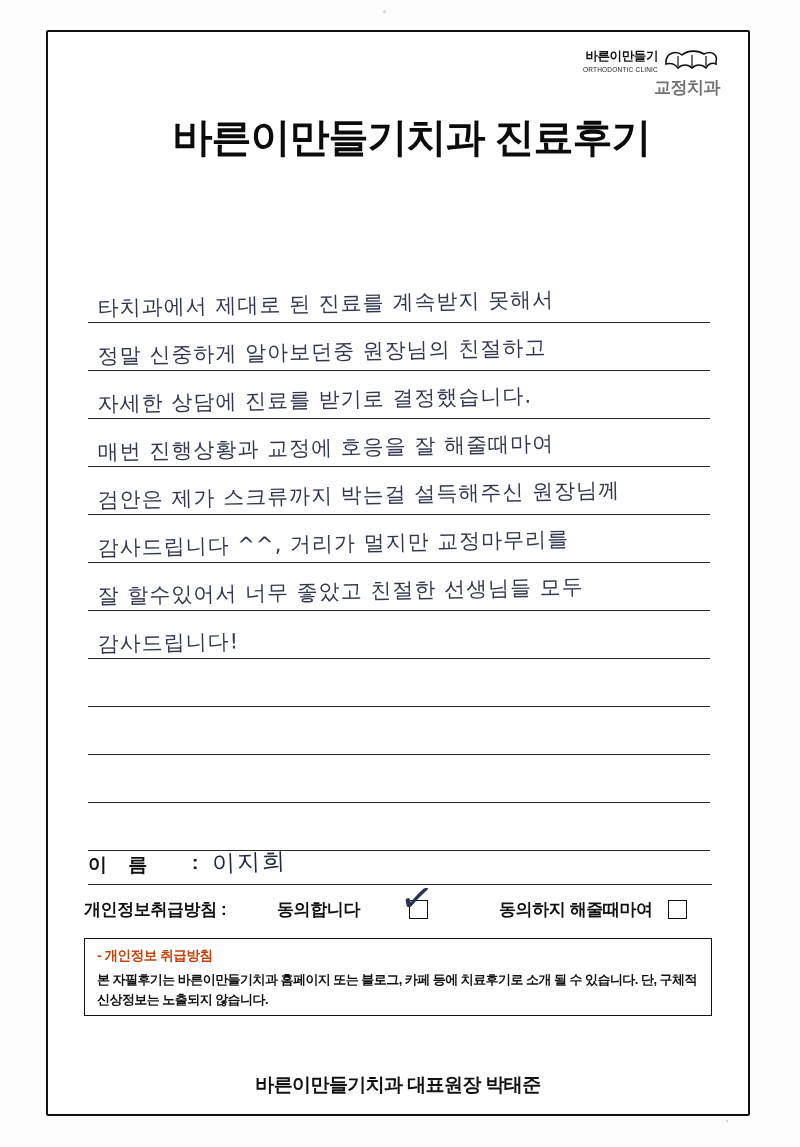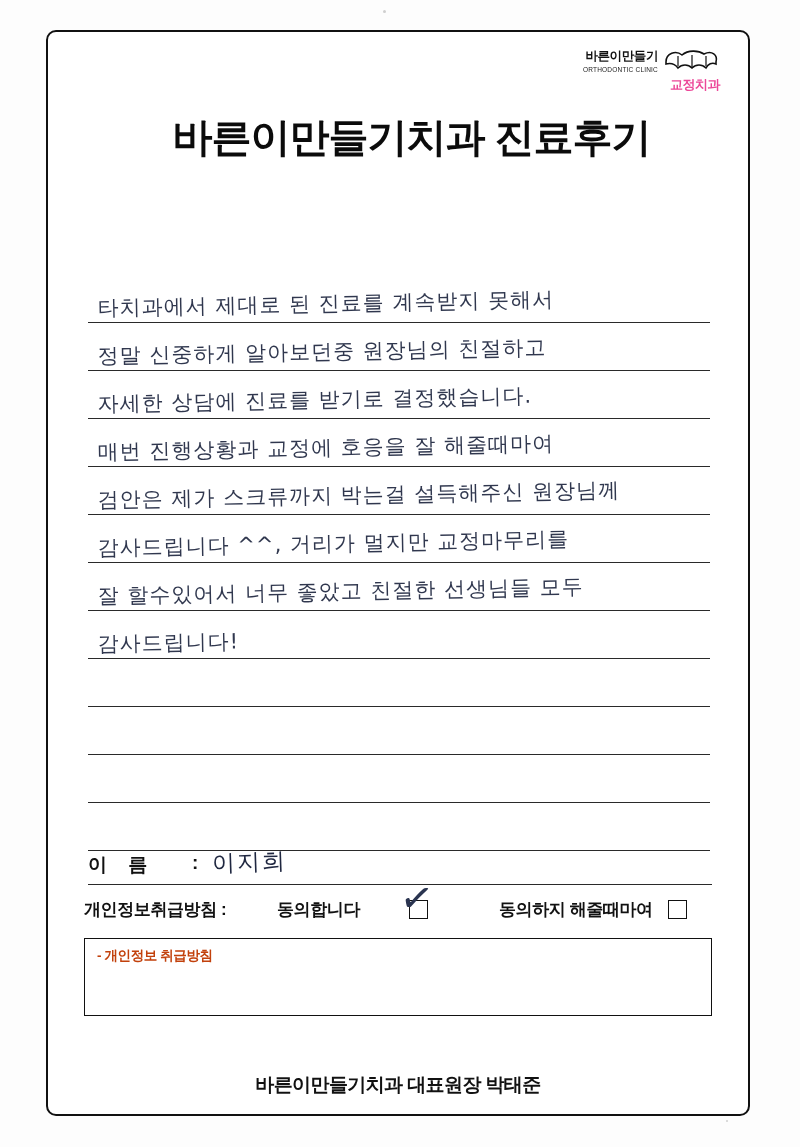--- a/index.html
+++ b/index.html
@@ -23,21 +23,21 @@
     background: #fdfdfd;
   }
   
   .card {
     position: absolute;
     left: 46px;
     top: 30px;
     width: 704px;
     height: 1086px;
     border: 2px solid #111;
-    border-radius: 10px;
+    border-radius: 2px;
     background: #ffffff;
     box-sizing: border-box;
   }
   
   .logo {
     position: absolute;
     right: 28px;
     top: 14px;
     width: 180px;
     height: 54px;
@@ -66,24 +66,24 @@
     top: 20px;
     font-size: 6.5px;
     letter-spacing: 0.2px;
     color: #222;
     white-space: nowrap;
   }
   .logo-line3 {
     position: absolute;
     right: 0px;
     top: 30px;
-    font-size: 13px;
+    font-size: 17px;
     font-weight: bold;
     letter-spacing: -0.5px;
-    color: #ec4899;
+    color: #737373;
     white-space: nowrap;
   }
   .title {
     position: absolute;
     left: 0;
     right: 0;
     top: 78px;
     text-align: center;
     font-size: 40px;
     font-weight: bold;
@@ -337,18 +337,19 @@
       <span class="consent-label">개인정보취급방침 :</span>
       <span class="agree-text">동의합니다</span>
       <span class="checkbox cb-agree"></span>
       <span class="checkmark">✓</span>
       <span class="disagree-text">동의하지 해줄때마여</span>
       <span class="checkbox cb-disagree"></span>
     </div>
 
     <div class="privacy-box">
       <div class="privacy-title">- 개인정보 취급방침</div>
+      <div class="privacy-body">본 자필후기는 바른이만들기치과 홈페이지 또는 블로그, 카페 등에 치료후기로 소개 될 수 있습니다. 단, 구체적 신상정보는 노출되지 않습니다.</div>
     </div>
 
     <div class="footer2">바른이만들기치과 대표원장 박태준</div>
 
   </div>
 </div>
 
 </body></html>

